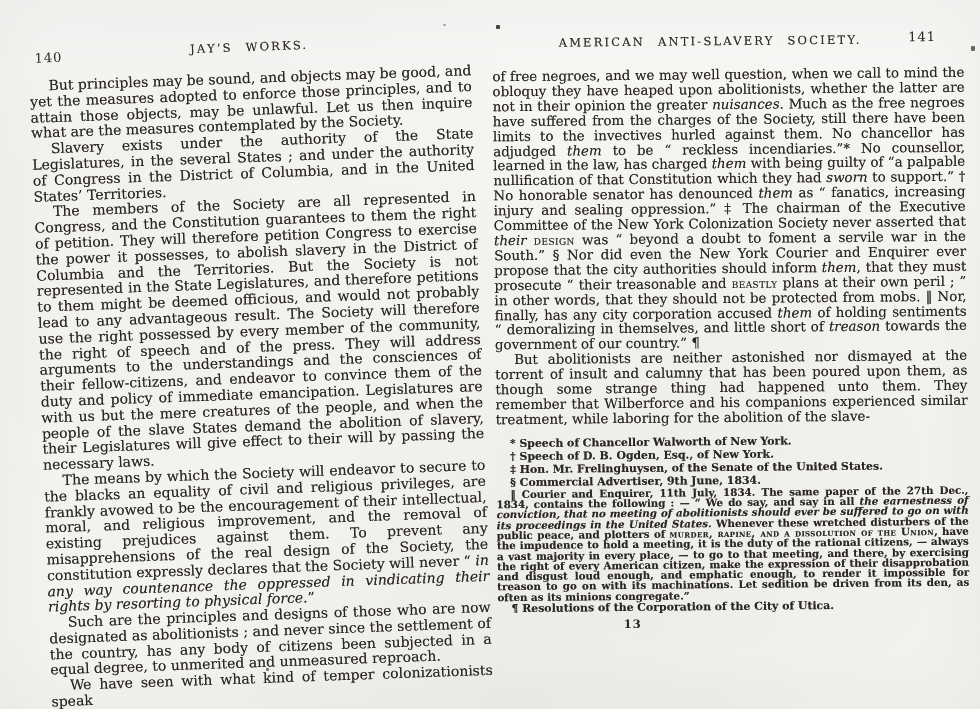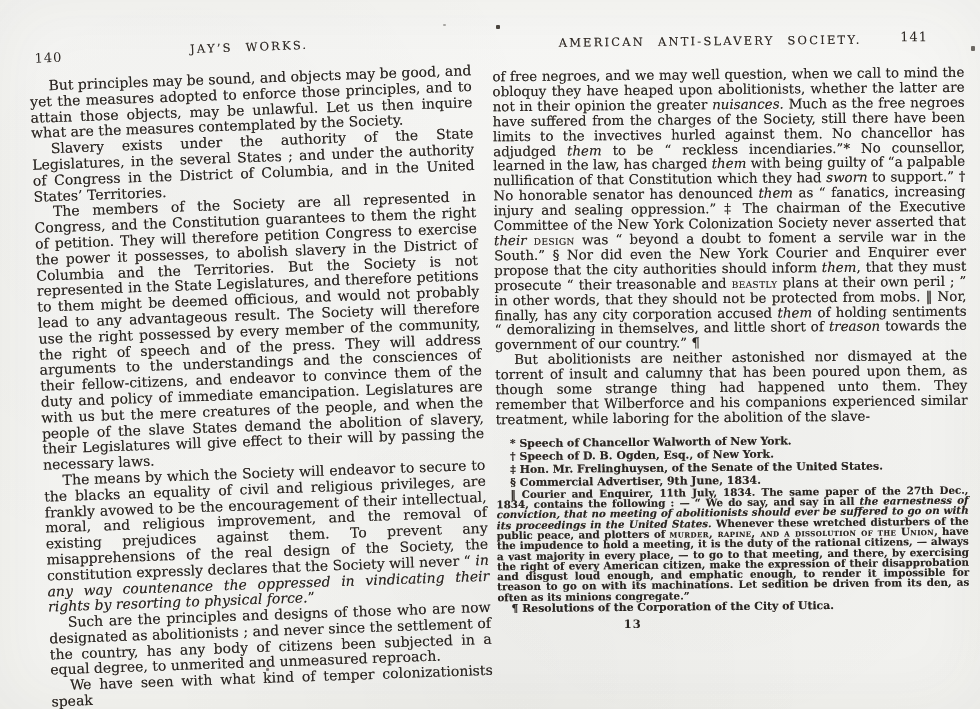--- a/index.html
+++ b/index.html
@@ -33,21 +33,21 @@
     position:absolute;left:0;right:0;top:0;
     text-align:center;
     font-size:11.5px;
     letter-spacing:2.2px;
     word-spacing:7px;
     color:#332d28;
     text-shadow:0 0 0.4px rgba(43,38,34,0.55);
   }
   .page-right .running-head{transform:translateX(-18px);}
   .page-num-left{position:absolute;left:6px;top:3px;font-size:13px;letter-spacing:1px;}
-  .page-num-right{position:absolute;right:36px;top:-3px;font-size:13px;letter-spacing:1px;}
+  .page-num-right{position:absolute;right:28px;top:-3px;font-size:13px;letter-spacing:1px;}
   .page-body{text-shadow:0 0 0.4px rgba(43,38,34,0.6);}
   .page-left .page-body{margin-top:13px;}
   .page-right .page-body{margin-top:16px;}
   .para{margin:0;text-indent:19px;text-align:justify;}
   .para.noindent{text-indent:0;}
   .page-left .para{font-size:14px;line-height:15.8px;}
   .page-right .para{font-size:13.4px;line-height:14.9px;}
   .i{font-style:italic;}
   .sc{font-variant:small-caps;letter-spacing:0.4px;}
   .footnotes{

